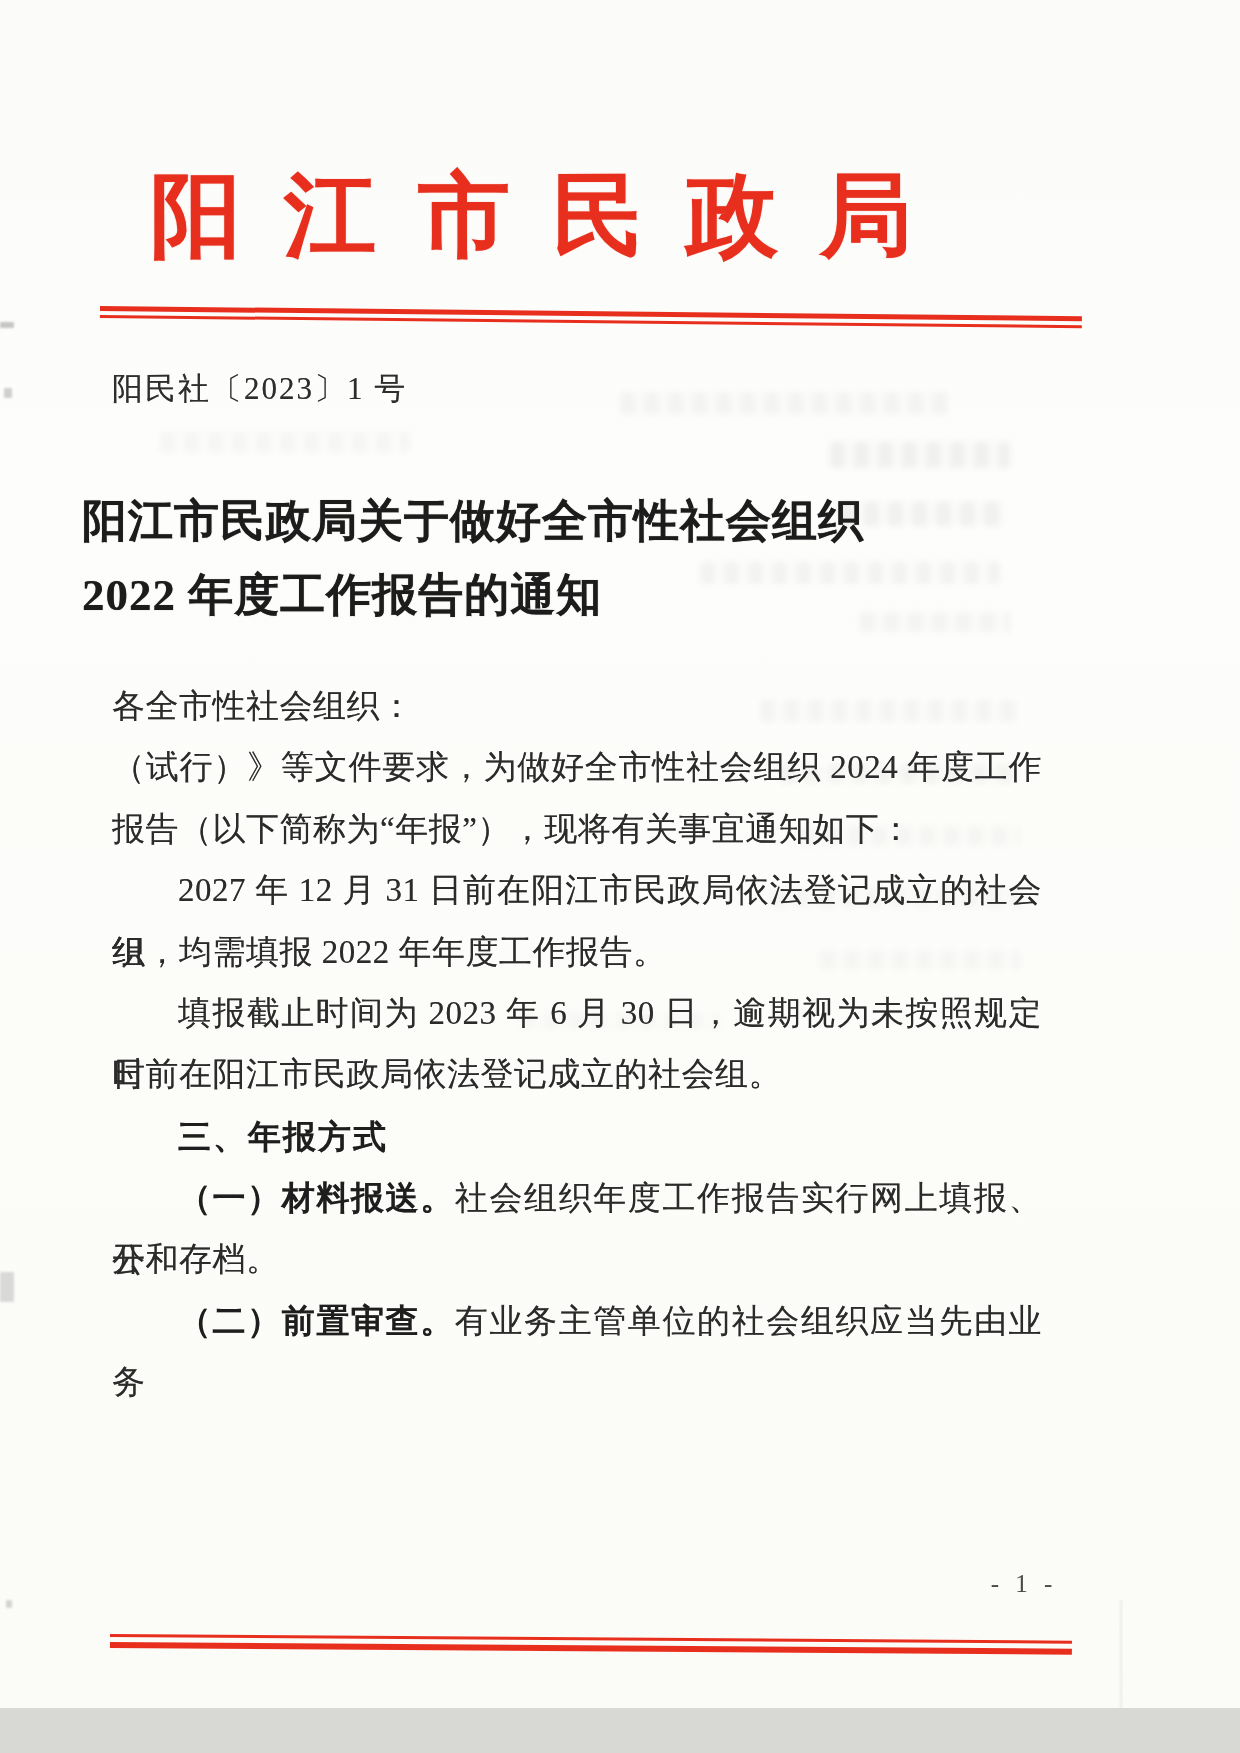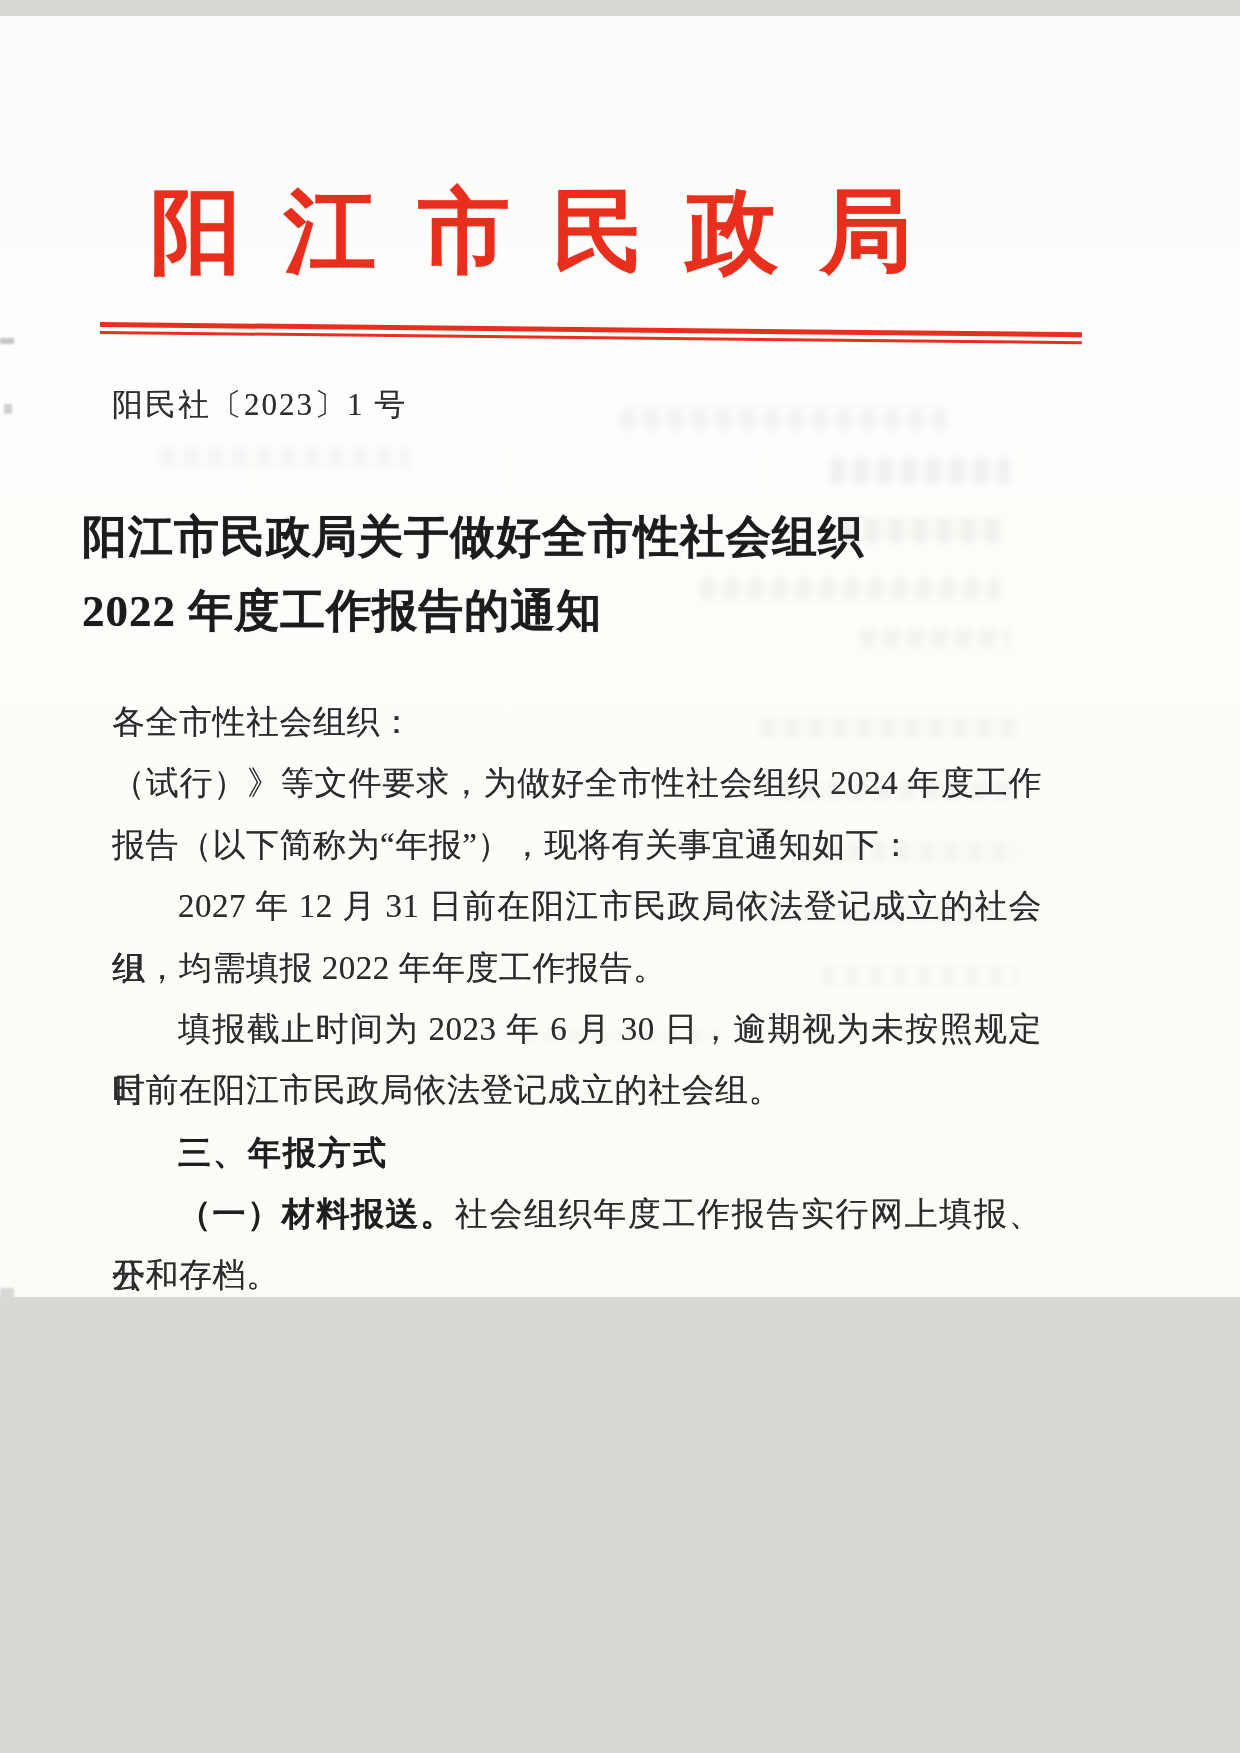--- a/index.html
+++ b/index.html
@@ -4,22 +4,22 @@
 <style>
   :root{
     --accent_red:#e82f1e;
     --ink:#262626;
     --paper:#fdfdfb;
     --pgnum:#4a4a4a;
   }
   html,body{margin:0;padding:0;background:#d8d8d5;}
   .page{
     position:relative;
-    width:1240px;height:1281px;
-    margin:16px auto;
+    width:1240px;height:1708px;
+    margin:0 auto;
     background:linear-gradient(180deg,#fbfbf9 0%,var(--paper,#fdfdfb) 28%,#fbfbf8 100%);
     overflow:hidden;
     font-family:"Liberation Serif","DejaVu Serif",serif;
     color:var(--ink,#262626);
   }
   
   .agency{
     position:absolute;top:168px;left:150px;
     font-size:92px;line-height:96px;font-weight:700;
     letter-spacing:42px;white-space:nowrap;
@@ -105,20 +105,21 @@
     <div class="line">各全市性社会组织：</div>
     <div class="line fill">（试行）》等文件要求，为做好全市性社会组织 2024 年度工作</div>
     <div class="line">报告（以下简称为“年报”），现将有关事宜通知如下：</div>
     <div class="line indent fill">2027 年 12 月 31 日前在阳江市民政局依法登记成立的社会组</div>
     <div class="line">织，均需填报 2022 年年度工作报告。</div>
     <div class="line indent fill">填报截止时间为 2023 年 6 月 30 日，逾期视为未按照规定时</div>
     <div class="line">日前在阳江市民政局依法登记成立的社会组。</div>
     <div class="line heading">三、年报方式</div>
     <div class="line indent fill"><span class="lead-bold">（一）材料报送。</span><span>社会组织年度工作报告实行网上填报、公</span></div>
     <div class="line">开和存档。</div>
+    <div class="line indent fill"><span class="lead-bold">（二）前置审查。</span><span>有业务主管单位的社会组织应当先由业务</span></div>
   </div>
 
   <div class="pagenum">- 1 -</div>
 
   <div class="rule-foot">
     <div class="ln1"></div>
     <div class="gap"></div>
     <div class="ln2"></div>
   </div>
 

